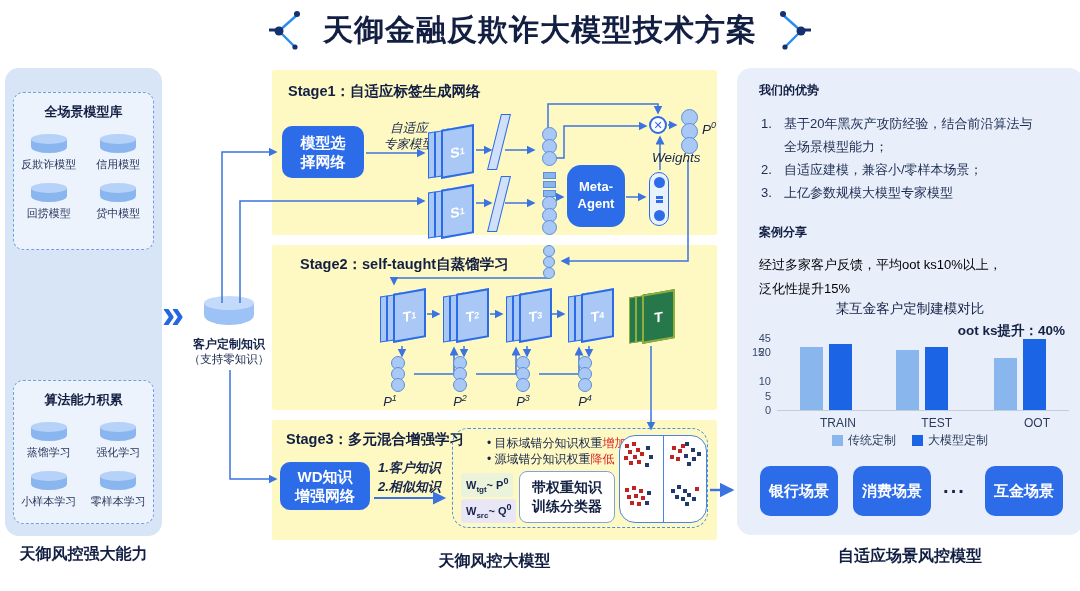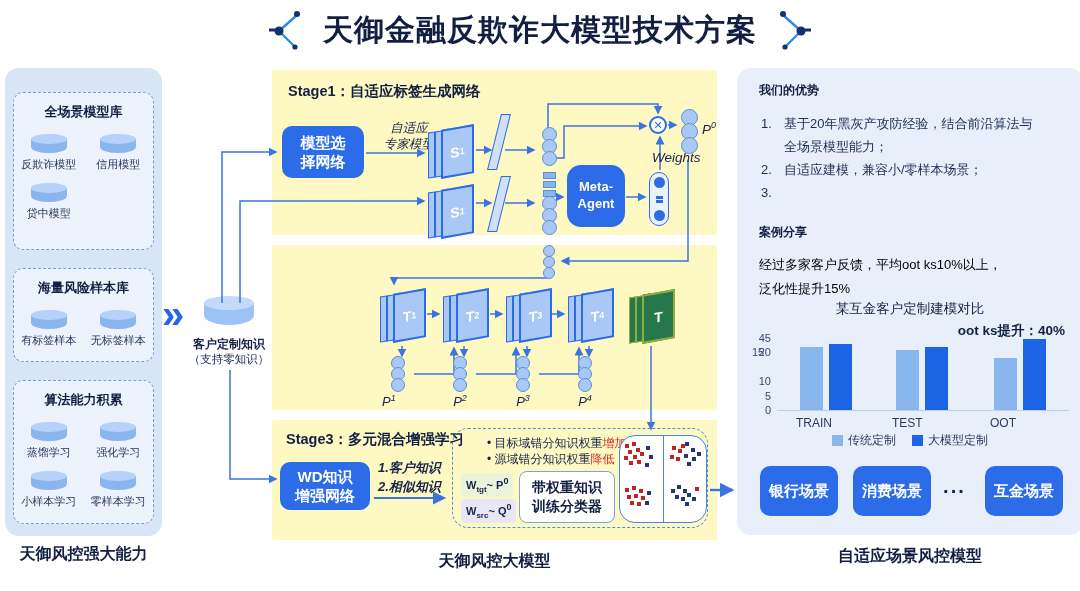--- a/index.html
+++ b/index.html
@@ -76,21 +76,21 @@
   .adv-list{position:absolute;left:24px;top:44px;width:306px;font-size:13px;color:#1c2c50;}
   .adv-row{display:flex;gap:9px;line-height:23px;}
   .adv-num{flex:0 0 14px;}
   .case-line{position:absolute;left:22px;font-size:13px;color:#000000;}
   .chart-title{position:absolute;left:0;width:346px;text-align:center;font-size:13.5px;color:#121f42;}
   .chart-anno{position:absolute;right:18px;font-size:13.5px;font-weight:bold;color:#121f42;}
   #chart{position:absolute;left:8px;top:252px;width:332px;height:110px;}
   #chart .tick{position:absolute;left:0;width:26px;text-align:right;font-size:11px;color:#3a4a6b;}
   #chart .axis{position:absolute;left:32px;width:292px;height:1px;background:#c2cddd;}
   #chart .bar{position:absolute;}
-  #chart .cat{position:absolute;width:60px;text-align:left;font-size:12px;color:#2b3a5c;}
+  #chart .cat{position:absolute;width:60px;text-align:right;font-size:12px;color:#2b3a5c;}
   #legend{position:absolute;left:0;top:364px;width:346px;display:flex;justify-content:center;gap:16px;align-items:center;}
   .leg-item{display:flex;align-items:center;gap:5px;font-size:12px;color:#2b3a5c;}
   .leg-sw{width:11px;height:11px;display:inline-block;}
   .scene-btn{width:78px;height:50px;font-size:15px;}
   .scene-dots{position:absolute;font-size:20px;font-weight:bold;color:#16244c;letter-spacing:1px;}
   #wires{position:absolute;left:0;top:0;z-index:5;pointer-events:none;}
 </style>
 </head>
 <body>
 
@@ -123,34 +123,25 @@
         <div class="cell">
             <div class="cyl"></div>
             <div class="clabel">反欺诈模型</div>
           </div>
         <div class="cell">
             <div class="cyl"></div>
             <div class="clabel">信用模型</div>
           </div>
         <div class="cell">
             <div class="cyl"></div>
+            <div class="clabel">回捞模型</div>
+          </div>
+        <div class="cell">
+            <div class="cyl"></div>
             <div class="clabel">贷中模型</div>
-          </div>
-      </div>
-    </div>
-    <div class="lbox" style="top:200px;height:94px;">
-      <div class="lbox-title">海量风险样本库</div>
-      <div class="lgrid">
-        <div class="cell">
-            <div class="cyl"></div>
-            <div class="clabel">有标签样本</div>
-          </div>
-        <div class="cell">
-            <div class="cyl"></div>
-            <div class="clabel">无标签样本</div>
           </div>
       </div>
     </div>
     <div class="lbox" style="top:312px;height:144px;">
       <div class="lbox-title">算法能力积累</div>
       <div class="lgrid">
         <div class="cell">
             <div class="cyl"></div>
             <div class="clabel">蒸馏学习</div>
           </div>
@@ -237,20 +228,21 @@
       <div class="dot" style="width:15px;height:15px;"></div>
         <div class="dot" style="width:15px;height:15px;"></div>
         <div class="dot" style="width:15px;height:15px;"></div>
     </div>
     <div class="lbl-small" style="left:430px;top:50px;font-size:13.5px;">
       <span>P</span><sup>0</sup>
     </div>
   </div>
 
   <div id="stage2" class="stage">
+    <div class="stage-title" style="left:28px;top:10px;">Stage2：self-taught自蒸馏学习</div>
     <div class="dotstack" style="left:270px;top:1px;width:14px;">
       <div class="dot sm"></div>
         <div class="dot sm"></div>
         <div class="dot sm"></div>
     </div>
     <div class="stack" style="left:108px;top:41px;">
       <i></i>
         <i></i>
         <i></i>
         <span class="card">
@@ -304,21 +296,21 @@
     <div class="dotstack" style="left:243px;top:114px;width:16px;">
         <div class="dot" style="width:12px;height:12px;"></div>
         <div class="dot" style="width:12px;height:12px;"></div>
         <div class="dot" style="width:12px;height:12px;"></div>
       </div>
     <div class="dotstack" style="left:305px;top:114px;width:16px;">
         <div class="dot" style="width:12px;height:12px;"></div>
         <div class="dot" style="width:12px;height:12px;"></div>
         <div class="dot" style="width:12px;height:12px;"></div>
       </div>
-    <div class="lbl-small" style="left:110px;top:148px;width:32px;"><span>P</span><sup>1</sup></div>
+    <div class="lbl-small" style="left:102px;top:148px;width:32px;text-align:center;"><span>P</span><sup>1</sup></div>
     <div class="lbl-small" style="left:172px;top:148px;width:32px;text-align:center;"><span>P</span><sup>2</sup></div>
     <div class="lbl-small" style="left:235px;top:148px;width:32px;text-align:center;"><span>P</span><sup>3</sup></div>
     <div class="lbl-small" style="left:297px;top:148px;width:32px;text-align:center;"><span>P</span><sup>4</sup></div>
   </div>
 
   <div id="stage3" class="stage">
     <div class="stage-title" style="left:14px;top:10px;">Stage3：多元混合增强学习</div>
     <div class="btn-blue" style="left:8px;top:42px;width:90px;height:48px;font-size:15px;">
       <span>WD知识</span>
       <span>增强网络</span>
@@ -402,20 +394,21 @@
             <span style="display:block;">基于20年黑灰产攻防经验，结合前沿算法与</span>
             <span style="display:block;">全场景模型能力；</span>
           </span>
       </div>
       <div class="adv-row">
         <span class="adv-num">2.</span>
         <span>自适应建模，兼容小/零样本场景；</span>
       </div>
       <div class="adv-row">
         <span class="adv-num">3.</span>
+        <span>上亿参数规模大模型专家模型</span>
       </div>
     </div>
     <div class="rp-title" style="left:22px;top:156px;">案例分享</div>
     <div class="case-line" style="top:188px;">经过多家客户反馈，平均oot ks10%以上，</div>
     <div class="case-line" style="top:212px;">泛化性提升15%</div>
     <div class="chart-title" style="top:232px;">某互金客户定制建模对比</div>
     <div class="chart-anno" style="top:254px;">oot ks提升：40%</div>
     <div id="chart">
         <div class="tick" style="top: 84px;">0</div>
         <div class="tick" style="top: 69.6px;">5</div>

